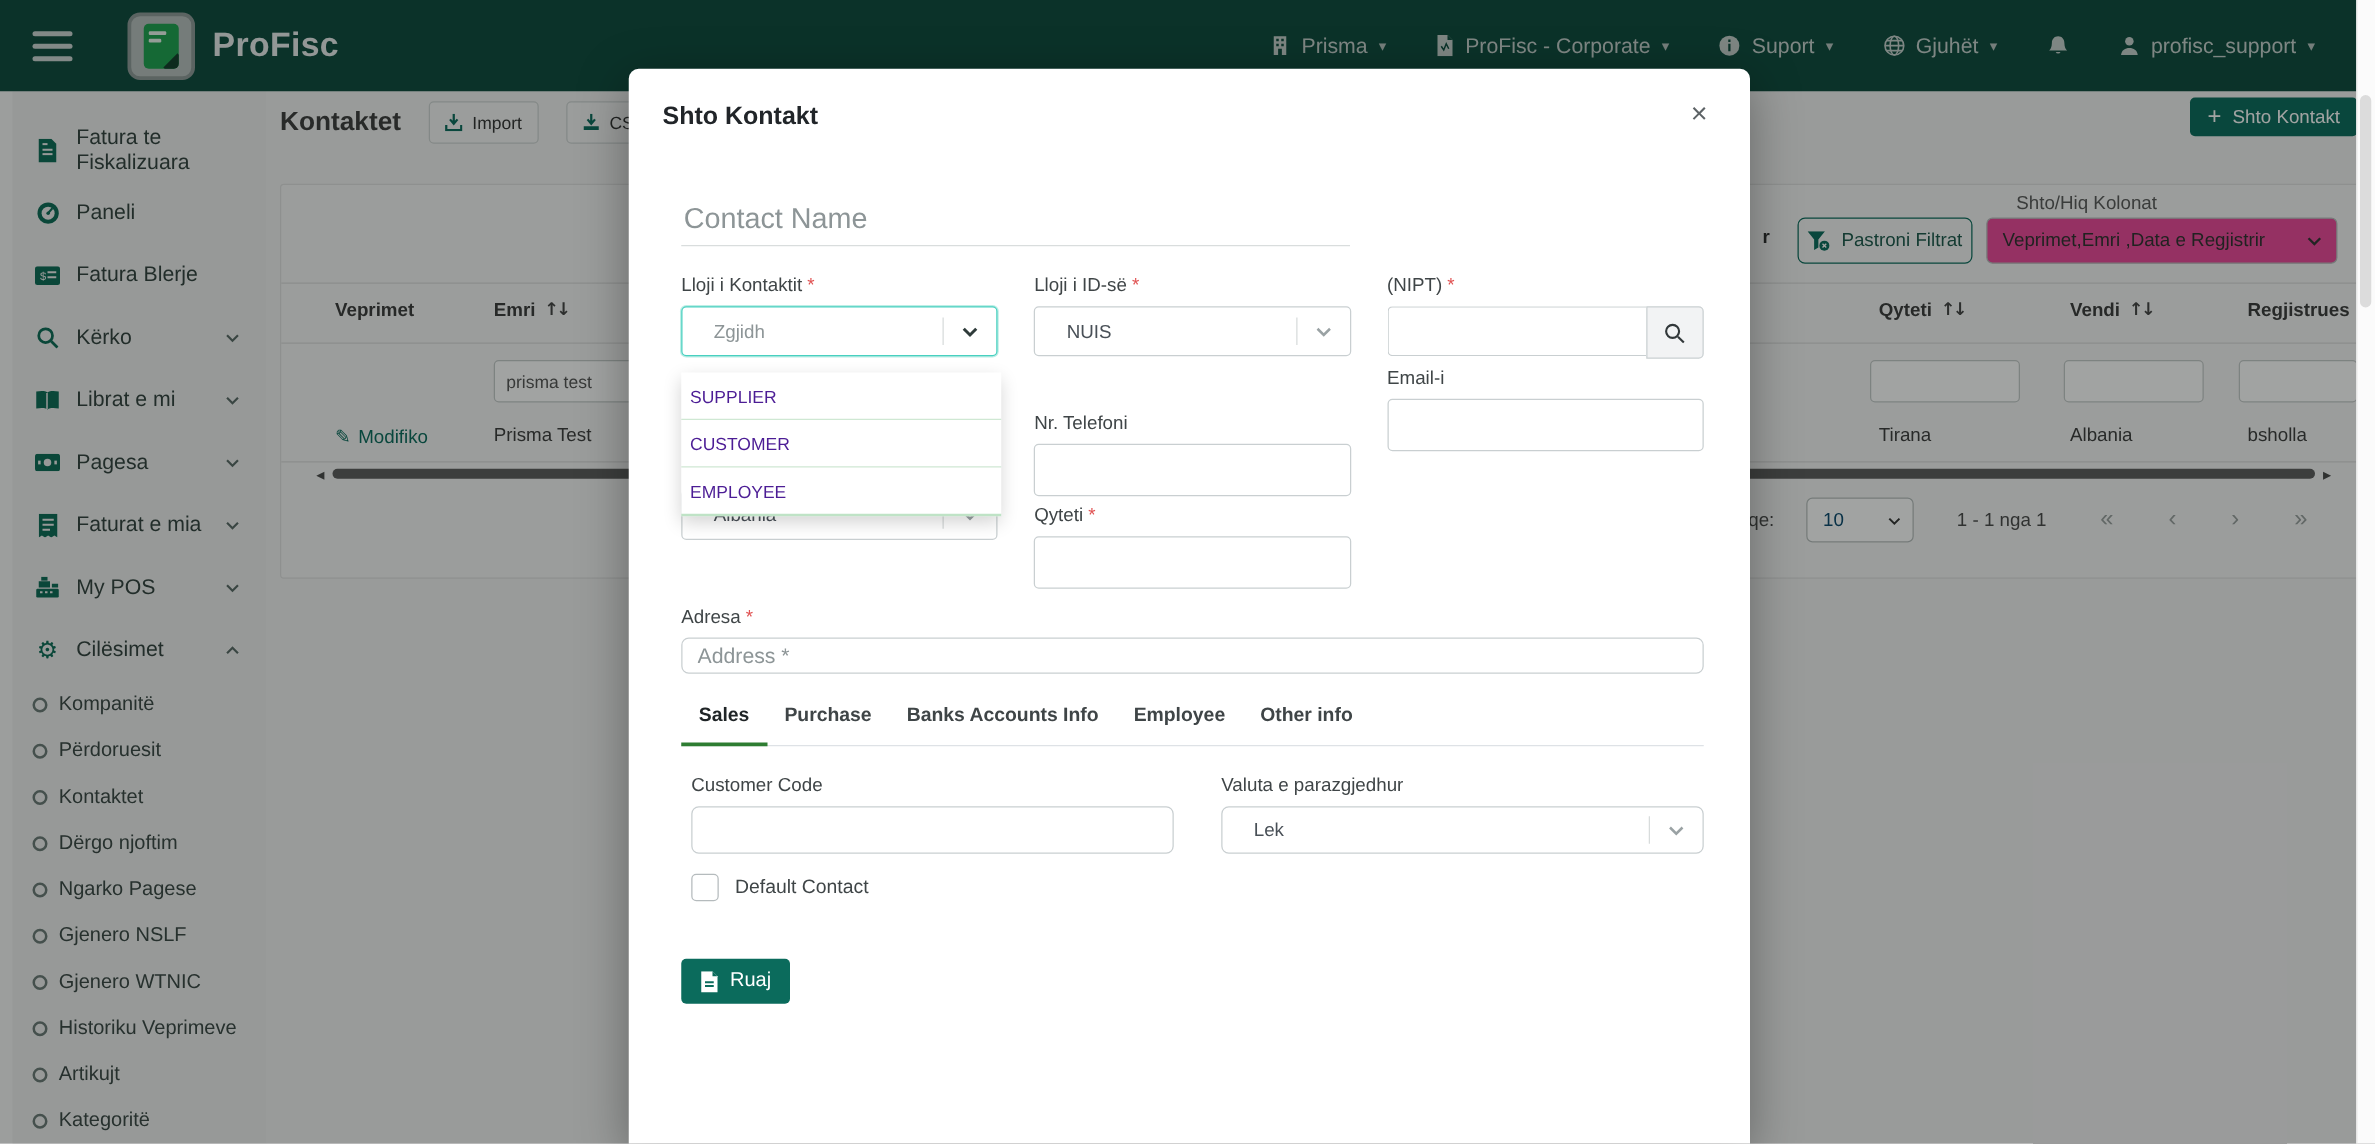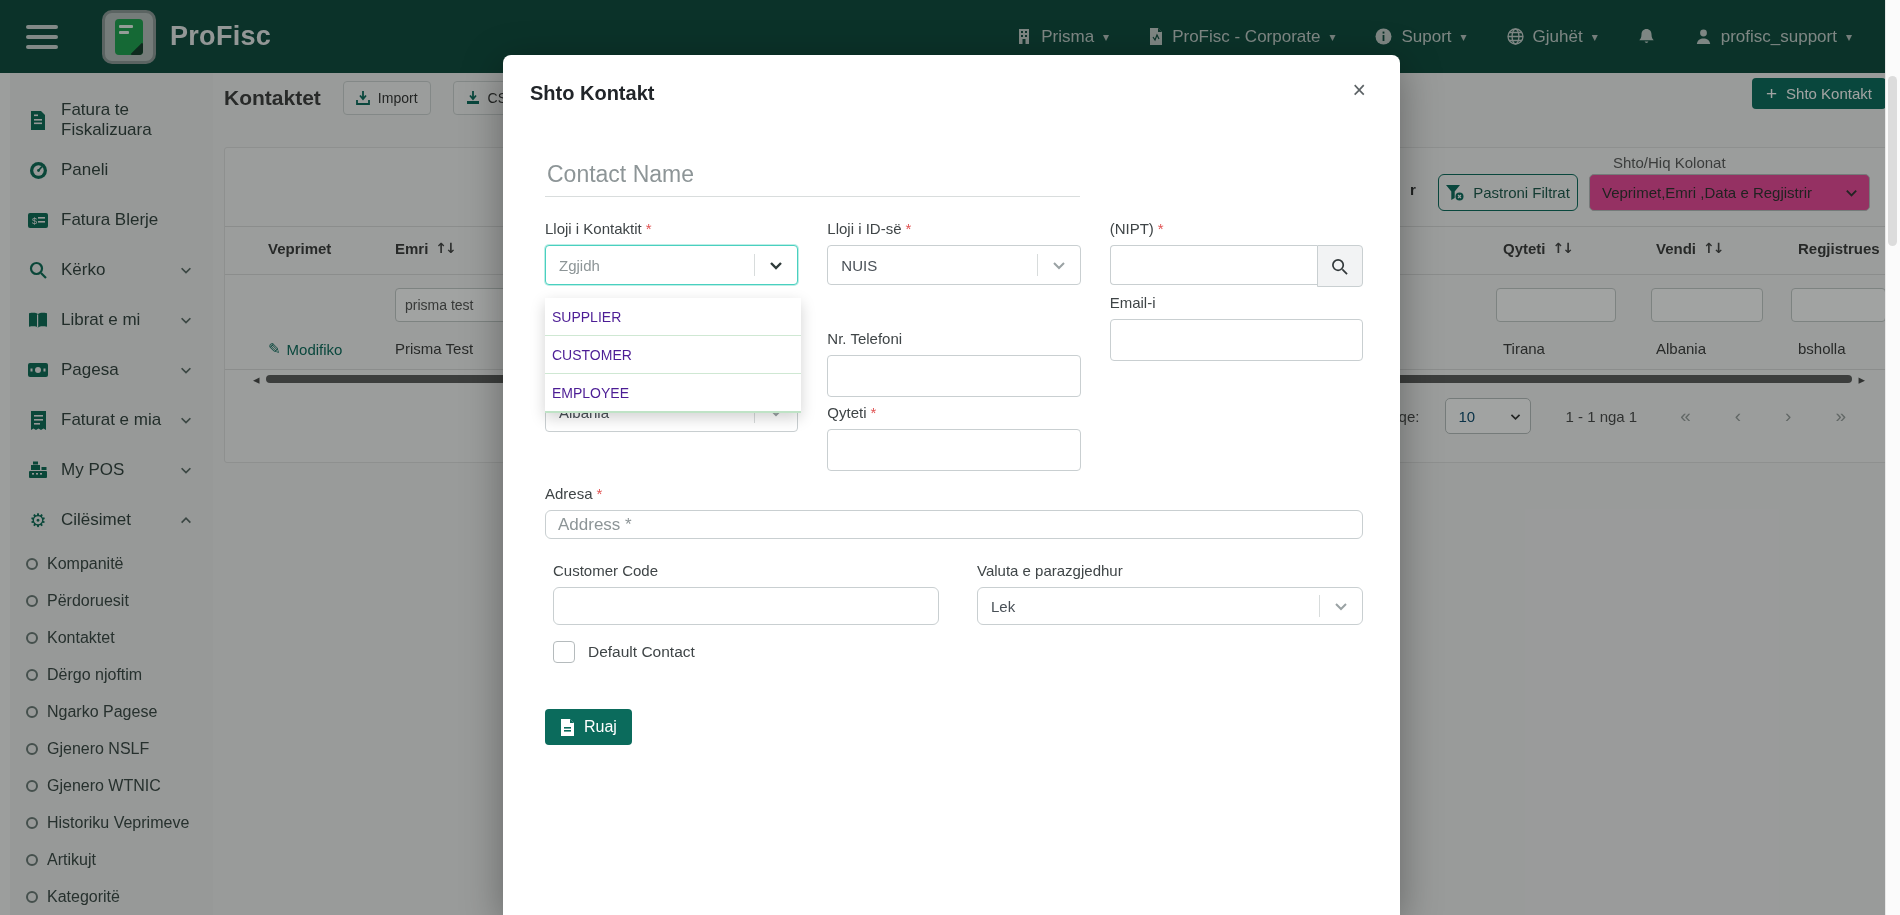--- a/index.html
+++ b/index.html
@@ -94,21 +94,21 @@
   .mbody{padding:0 37px 0 42px;}
   .nameinput{margin-top:41px;width:531px;height:42px;border:none;border-bottom:1px solid #d9dddd;
              font-size:23px;color:#444;outline:none;background:transparent;
              font-family:"Liberation Sans",sans-serif;}
   .nameinput::placeholder{color:#8d9597;}
   .grid3{display:grid;grid-template-columns:repeat(3,1fr);column-gap:29px;row-gap:7px;margin-top:23px;}
   .flabel{font-size:15px;color:#3f4547;margin-bottom:8px;display:flex;gap:4px;}
   .req{color:#e05252;}
   .sel{height:40px;border:1px solid #c9cfd1;border-radius:4px;background:#fff;display:flex;
        align-items:center;cursor:pointer;box-sizing:border-box;}
-  .sel .stxt{flex:1;font-size:15px;color:#495057;padding-left:13px;white-space:nowrap;overflow:hidden;}
+  .sel .stxt{flex:1;font-size:15px;color:#495057;padding-left:25px;white-space:nowrap;overflow:hidden;}
   .sel .ph{color:#8d9597;}
   .sel .sdiv{width:1px;height:22px;background:#d8dcdc;}
   .sel .schev{width:42px;display:flex;justify-content:center;color:#9aa2a4;}
   .sel.focus{border:1px solid #49d0c0;box-shadow:0 0 0 1px #bdeee6;}
   .sel.focus .schev{color:#2f3b3a;}
   .tin{height:42px;border:1px solid #c9cfd1;border-radius:4px;box-sizing:border-box;width:100%;
        font-size:15px;color:#495057;padding:0 12px;font-family:"Liberation Sans",sans-serif;outline:none;}
   .tin::placeholder{color:#8d9597;}
   .rel{position:relative;}
   .niptgrp{display:flex;}
@@ -606,20 +606,27 @@
     </div>
 
     <div class="addr">
       <div class="flabel">
         <span>Adresa</span>
           <span class="req">*</span>
       </div>
       <input class="tin addrin" placeholder="Address *" style="">
     </div>
 
+    <div class="tabs">
+      <div class="tab active">Sales</div>
+      <div class="tab">Purchase</div>
+      <div class="tab">Banks Accounts Info</div>
+      <div class="tab">Employee</div>
+      <div class="tab">Other info</div>
+    </div>
 
     <div class="pane">
       <div>
         <div class="flabel">
             <span>Customer Code</span>
           </div>
         <input class="tin" style="">
       </div>
       <div>
         <div class="flabel">

